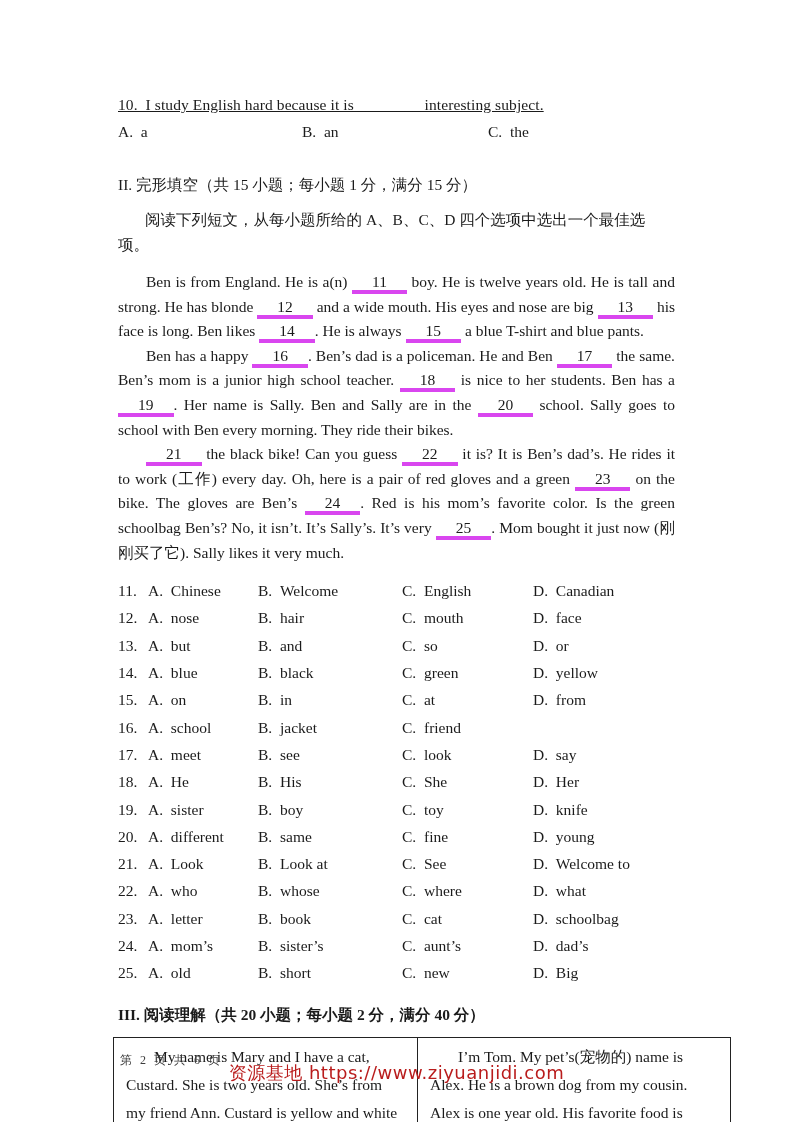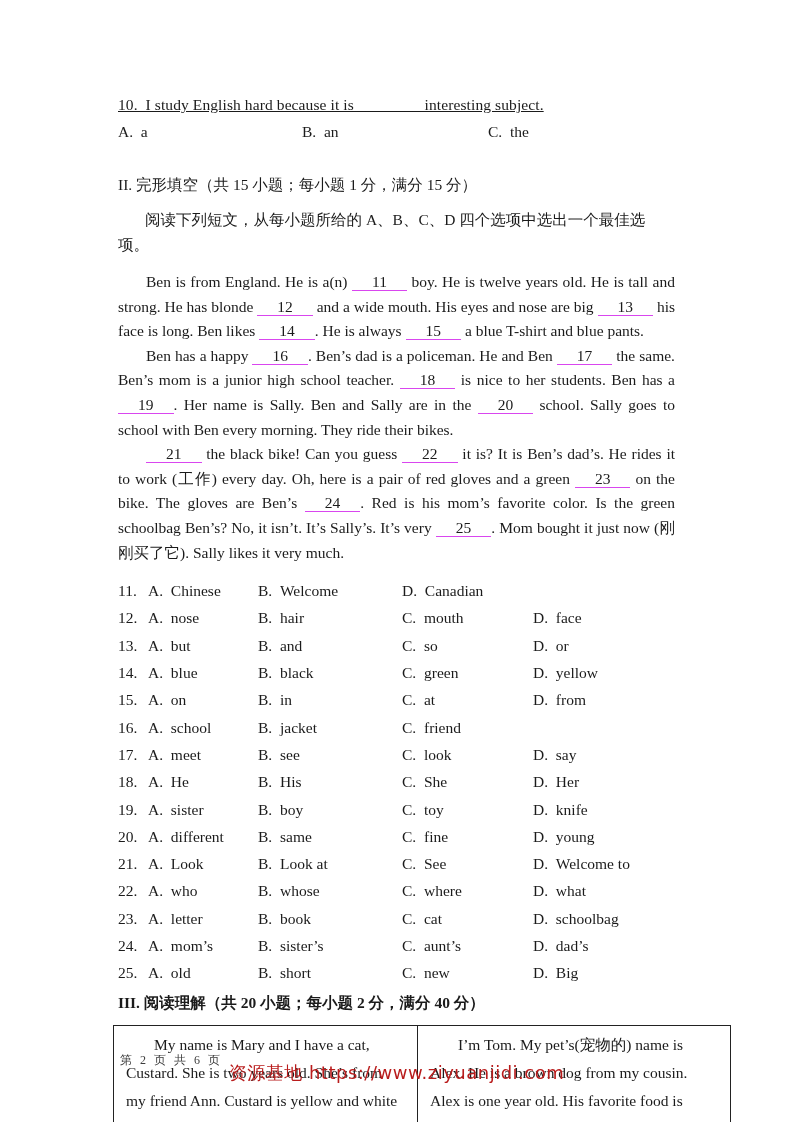--- a/index.html
+++ b/index.html
@@ -17,28 +17,28 @@
     display:grid; grid-template-columns:184px 186px 1fr; margin-top:2px;
   }
   .heading { margin-top:28px; font-weight:normal; }
   .instruction { margin-top:10px; font-weight:normal; text-indent:27px; }
   .passage {
     margin:0; margin-top:0; text-align:justify; text-indent:28px;
     line-height:24.6px;
   }
   .passage.first { margin-top:13px; }
   .blank {
-    border-bottom:1px solid #d946ef; padding:0 20px; white-space:nowrap;
+    border-bottom:4px solid #d946ef; padding:0 20px; white-space:nowrap;
   }
   .mcq-block { margin-top:12px; }
   .mcq-row {
     display:grid; grid-template-columns:30px 110px 144px 131px 1fr;
     line-height:27.3px; white-space:nowrap;
   }
-  .heading-3 { margin-top:3px; font-weight:bold; }
+  .heading-3 { margin-top:15px; font-weight:bold; }
   table.reading {
     border-collapse:collapse; margin-top:10px; margin-left:-5px;
     width:567px; table-layout:fixed;
   }
   table.reading td {
     border:1px solid #222222; vertical-align:top;
     padding:5px 12px 7px 12px; font-size:15.5px; line-height:28px;
     text-indent:28px;
   }
   td.cell-left  { width:279px; }
@@ -73,20 +73,21 @@
   <p class="passage first">Ben is from England. He is a(n) <span class="blank">11</span> boy. He is twelve years old. He is tall and strong. He has blonde <span class="blank">12</span> and a wide mouth. His eyes and nose are big <span class="blank">13</span> his face is long. Ben likes <span class="blank">14</span>. He is always <span class="blank">15</span> a blue T-shirt and blue pants.</p>
   <p class="passage">Ben has a happy <span class="blank">16</span>. Ben’s dad is a policeman. He and Ben <span class="blank">17</span> the same. Ben’s mom is a junior high school teacher. <span class="blank">18</span> is nice to her students. Ben has a <span class="blank">19</span>. Her name is Sally. Ben and Sally are in the <span class="blank">20</span> school. Sally goes to school with Ben every morning. They ride their bikes.</p>
   <p class="passage"><span class="blank">21</span> the black bike! Can you guess <span class="blank">22</span> it is? It is Ben’s dad’s. He rides it to work (工作) every day. Oh, here is a pair of red gloves and a green <span class="blank">23</span> on the bike. The gloves are Ben’s <span class="blank">24</span>. Red is his mom’s favorite color. Is the green schoolbag Ben’s? No, it isn’t. It’s Sally’s. It’s very <span class="blank">25</span>. Mom bought it just now (刚刚买了它). Sally likes it very much.</p>
 
   <div class="mcq-block">
 
     <div class="mcq-row">
       <span>11.</span>
       <span>A. Chinese</span>
       <span>B. Welcome</span>
+      <span>C. English</span>
       <span>D. Canadian</span>
     </div>
 
     <div class="mcq-row">
       <span>12.</span>
       <span>A. nose</span>
       <span>B. hair</span>
       <span>C. mouth</span>
       <span>D. face</span>
     </div>

